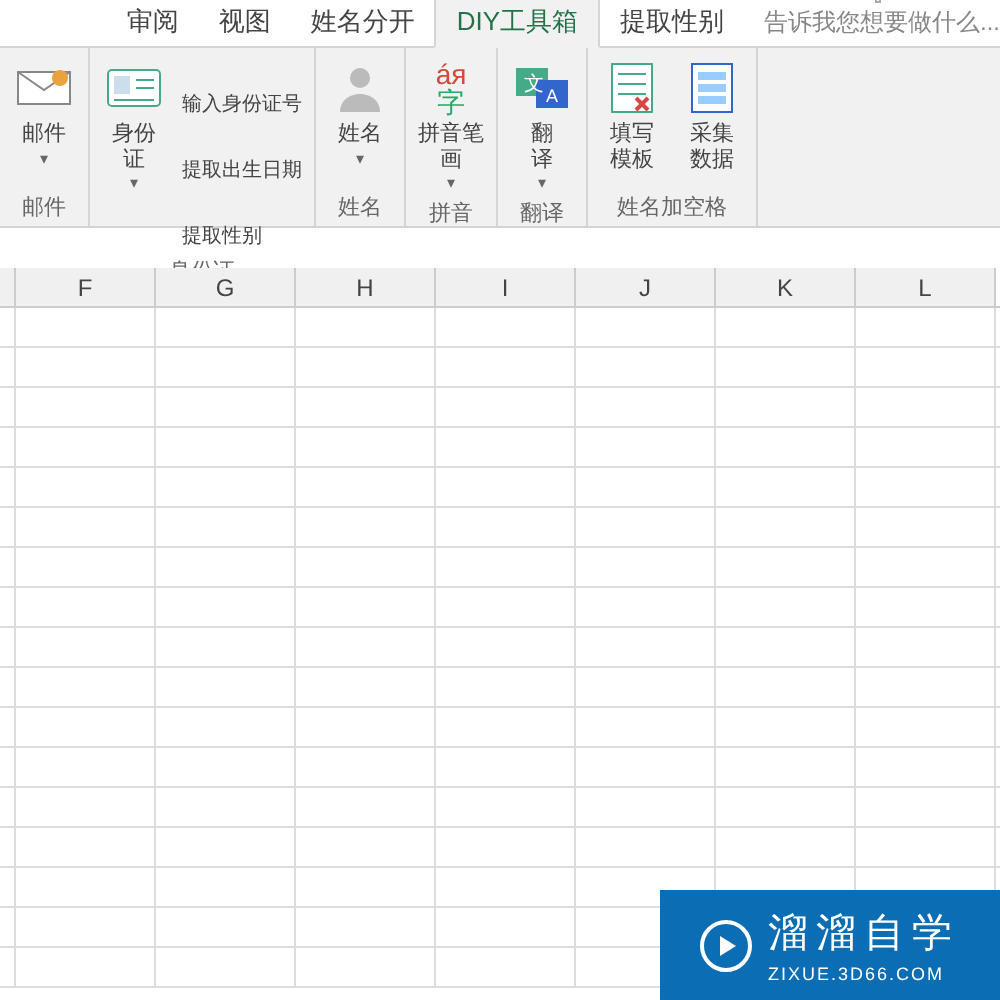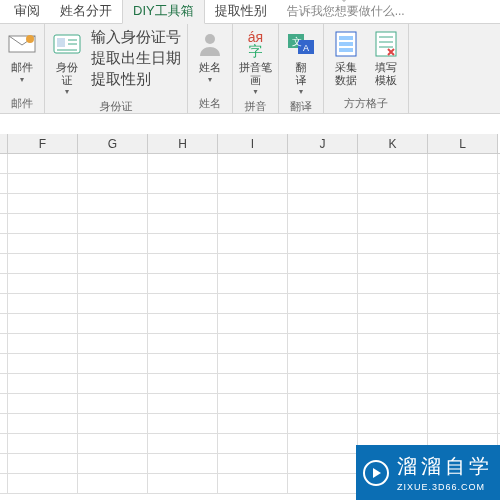--- a/index.html
+++ b/index.html
@@ -1,56 +1,57 @@
 <!DOCTYPE html>
 <html><head>
 <meta charset="utf-8">
 <style>
   * { box-sizing: border-box; margin: 0; padding: 0; }
   body { font-family: "Microsoft YaHei", sans-serif; font-size: 12px; background: #fff; width: 500px; height: 500px; overflow: hidden; position: relative; }
   
-  .tabs { display: flex; height: 24px; align-items: flex-end; border-bottom: 1px solid #d4d4d4; padding-left: 4px; }
+  .tabs { display: flex; height: 24px; align-items: flex-end; border-bottom: 1px solid #d4d4d4; padding-left: 4px; justify-content: flex-end; }
   .tab { padding: 3px 10px; color: #444; cursor: pointer; font-size: 13px; }
   .tab.active { background: #f1f1f1; border: 1px solid #d4d4d4; border-bottom: 1px solid #f1f1f1; color: #217346; margin-bottom: -1px; }
   .tell-me { display: flex; align-items: center; color: #888; margin-left: 10px; padding: 3px 0; flex-direction: column; }
   .tell-me svg { margin-right: 4px; }
   
   .ribbon { display: flex; background: #f1f1f1; border-bottom: 1px solid #d4d4d4; height: 90px; }
   .group { display: flex; flex-direction: column; align-items: center; border-right: 1px solid #d4d4d4; padding: 2px 4px 0 4px; }
   .group-content { display: flex; flex: 1; align-items: flex-start; gap: 4px; }
   .group-label { font-size: 11px; color: #666; padding: 1px 0 2px 0; text-align: center; width: 100%; }
   
   .big-btn { display: flex; flex-direction: column; align-items: center; gap: 1px; padding: 2px 2px; cursor: pointer; min-width: 30px; }
   .big-btn .icon { width: 32px; height: 32px; display: flex; align-items: center; justify-content: center; }
   .big-btn .lbl { font-size: 11px; color: #444; text-align: center; line-height: 1.15; }
   .big-btn .caret { font-size: 8px; color: #666; }
   
   .cmd-list { display: flex; flex-direction: column; gap: 2px; padding: 2px; }
-  .cmd { font-size: 15px; color: #444; cursor: pointer; white-space: nowrap; }
+  .cmd { font-size: 10px; color: #444; cursor: pointer; white-space: nowrap; margin-top: 17px; }
   
   .sheet { position: relative; }
   .col-headers { display: flex; height: 20px; border-bottom: 1px solid #ccc; }
   .col-h { border-right: 1px solid #ccc; background: #f0f0f0; text-align: center; font-size: 12px; color: #444; line-height: 20px; }
   .col-h:first-child { width: 8px; }
   .col-h.nc { width: 70px; }
   .rows { }
   .row { display: flex; height: 20px; border-bottom: 1px solid #ddd; }
   .cell { border-right: 1px solid #ddd; width: 70px; height: 20px; }
   .cell:first-child { width: 8px; }
   
-  .watermark { position: absolute; right: 0; bottom: 0; background: #0b6eb4; color: #fff; display: flex; align-items: center; padding: 8px 7px; gap: 8px; }
+  .watermark { position: absolute; right: 0; bottom: 0; background: #0b6eb4; color: #fff; display: flex; align-items: center; padding: 8px 20px; gap: 8px; }
   .watermark .zh { font-size: 20px; letter-spacing: 4px; }
   .watermark .sub { font-size: 9px; letter-spacing: 1px; margin-top: 2px; }
   .watermark .play { border: 2px solid #fff; border-radius: 50%; width: 26px; height: 26px; display: flex; align-items: center; justify-content: center; }
 </style>
 </head>
 <body>
 
 <div class="tabs">
   <div class="tab">审阅</div>
+  <div class="tab">视图</div>
   <div class="tab">姓名分开</div>
   <div class="tab active">DIY工具箱</div>
   <div class="tab">提取性别</div>
   <div class="tell-me">
     <svg width="12" height="12" viewBox="0 0 12 12">
         <circle cx="6" cy="5" r="3" fill="none" stroke="#aaa" stroke-width="1"></circle>
         <path d="M5 8v2h2V8" stroke="#aaa" fill="none"></path>
       </svg>
     <span>告诉我您想要做什么...</span>
   </div>
@@ -147,44 +148,44 @@
       </div>
     </div>
     <div class="group-label">翻译</div>
   </div>
 
   <div class="group">
     <div class="group-content">
       <div class="big-btn">
         <div class="icon">
           <svg width="24" height="26" viewBox="0 0 24 26">
-              <rect x="2" y="1" width="20" height="24" fill="#fff" stroke="#36c"></rect>
-              <rect x="5" y="5" width="14" height="4" fill="#9cf"></rect>
-              <rect x="5" y="11" width="14" height="4" fill="#9cf"></rect>
-              <rect x="5" y="17" width="14" height="4" fill="#9cf"></rect>
-            </svg>
-        </div>
-        <div class="lbl" style="white-space:pre">采集
-数据</div>
-      </div>
-      <div class="big-btn">
-        <div class="icon">
-          <svg width="24" height="26" viewBox="0 0 24 26">
               <rect x="2" y="1" width="20" height="24" fill="#fff" stroke="#4a8"></rect>
               <line x1="5" y1="6" x2="19" y2="6" stroke="#4a8"></line>
               <line x1="5" y1="11" x2="19" y2="11" stroke="#4a8"></line>
               <line x1="5" y1="16" x2="19" y2="16" stroke="#4a8"></line>
               <path d="M14 18l6 6M20 18l-6 6" stroke="#d44" stroke-width="2"></path>
             </svg>
         </div>
         <div class="lbl" style="white-space:pre">填写
 模板</div>
       </div>
-    </div>
-    <div class="group-label">方方格子</div>
+      <div class="big-btn">
+        <div class="icon">
+          <svg width="24" height="26" viewBox="0 0 24 26">
+              <rect x="2" y="1" width="20" height="24" fill="#fff" stroke="#36c"></rect>
+              <rect x="5" y="5" width="14" height="4" fill="#9cf"></rect>
+              <rect x="5" y="11" width="14" height="4" fill="#9cf"></rect>
+              <rect x="5" y="17" width="14" height="4" fill="#9cf"></rect>
+            </svg>
+        </div>
+        <div class="lbl" style="white-space:pre">采集
+数据</div>
+      </div>
+    </div>
+    <div class="group-label">姓名加空格</div>
   </div>
 </div>
 
 <div style="height:20px"></div>
 
 <div class="sheet">
   <div class="col-headers">
     <div class="col-h"></div>
     <div class="col-h nc">F</div>
     <div class="col-h nc">G</div>

